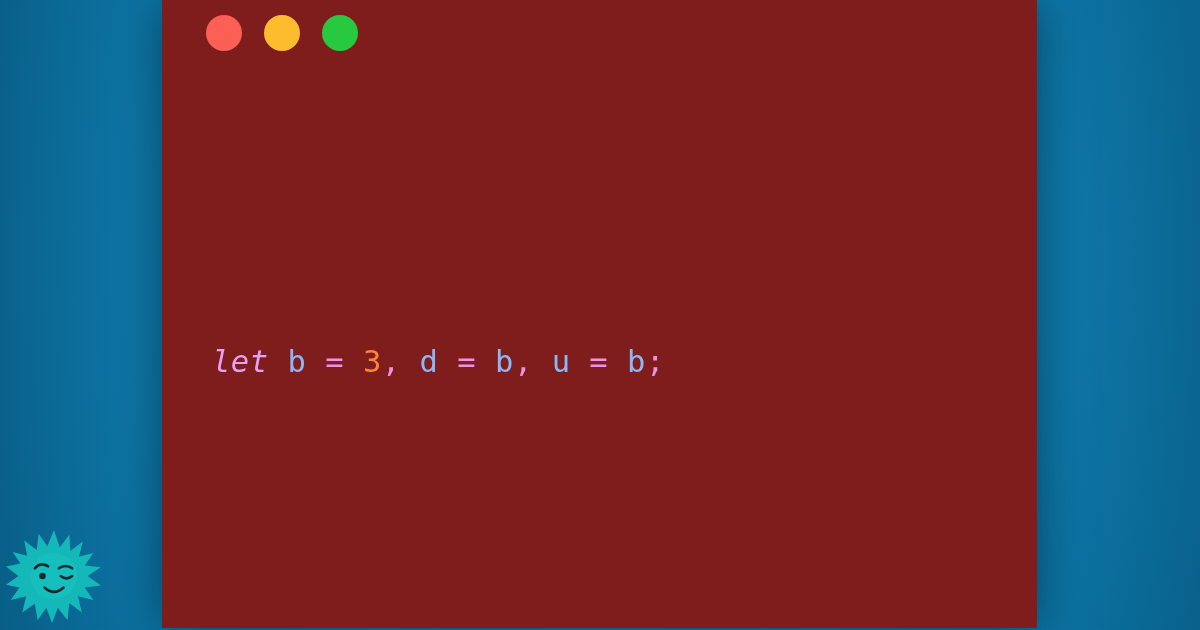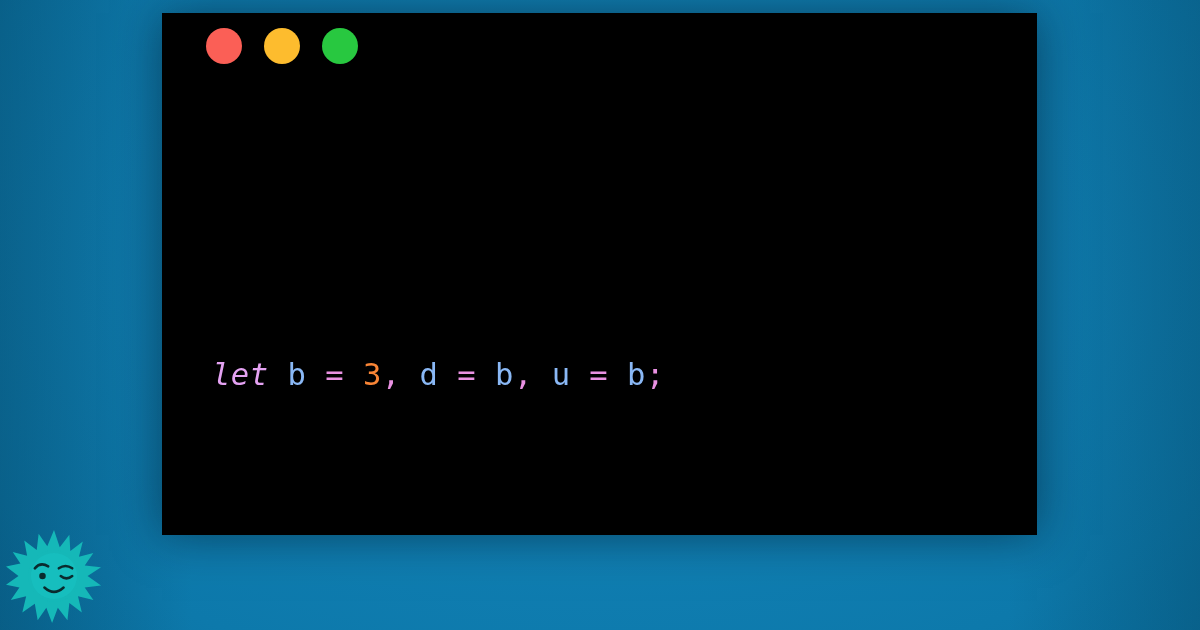--- a/index.html
+++ b/index.html
@@ -39,24 +39,24 @@
     inset: 0;
     background:
       linear-gradient(90deg, rgba(3,60,88,0.40) 0%, rgba(3,60,88,0.0) 16%,
                              rgba(3,60,88,0.0) 84%, rgba(3,60,88,0.34) 100%);
   }
 
   
   #window {
     position: absolute;
     left: 162px;
-    top: 13px;
+    top: 0;
     width: 875px;
-    height: 522px;
-    background: #000000;
+    height: 628px;
+    background: #7f1d1d;
     box-shadow: 0 0 44px rgba(1,20,33,0.55);
   }
 
   
   .titlebar {
     position: absolute;
     left: 0; top: 0;
     width: 100%;
     height: 66px;
     display: flex;

